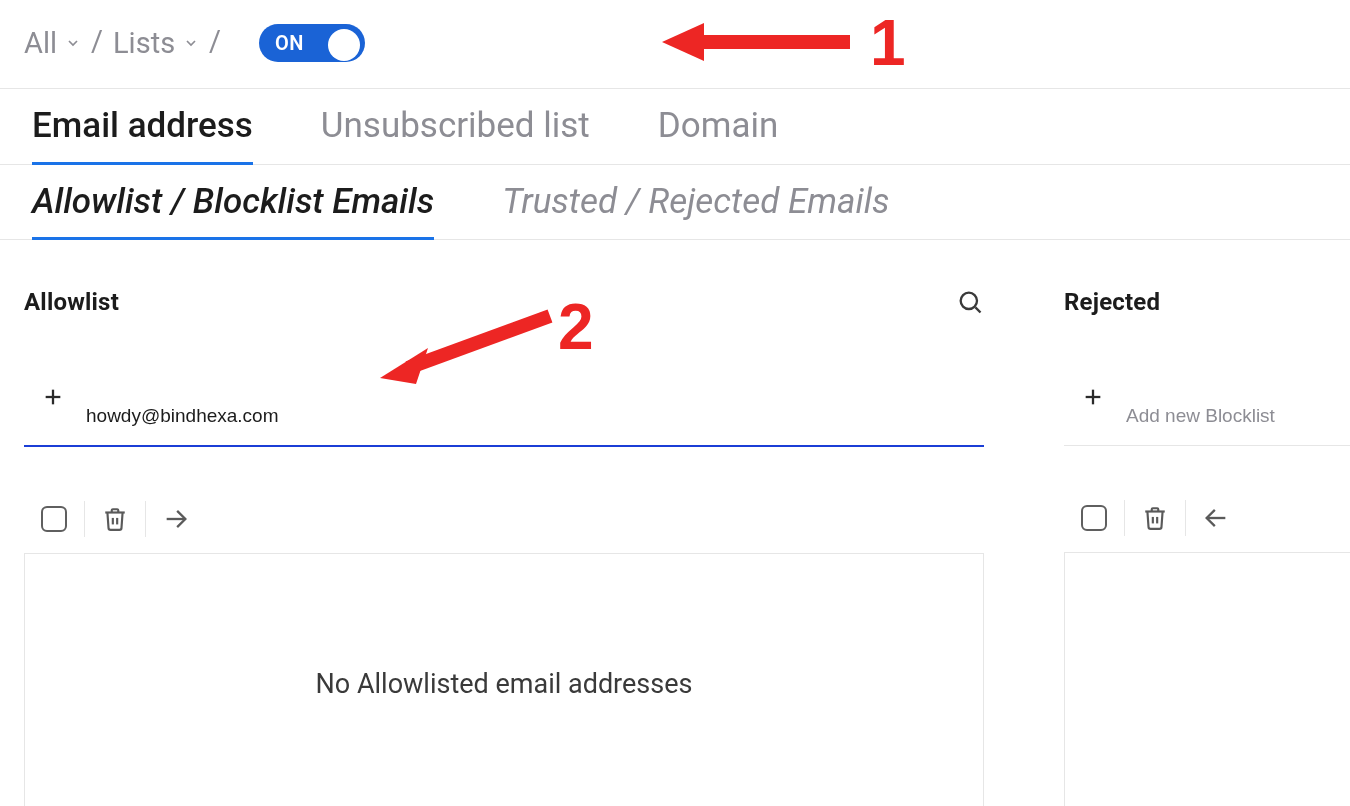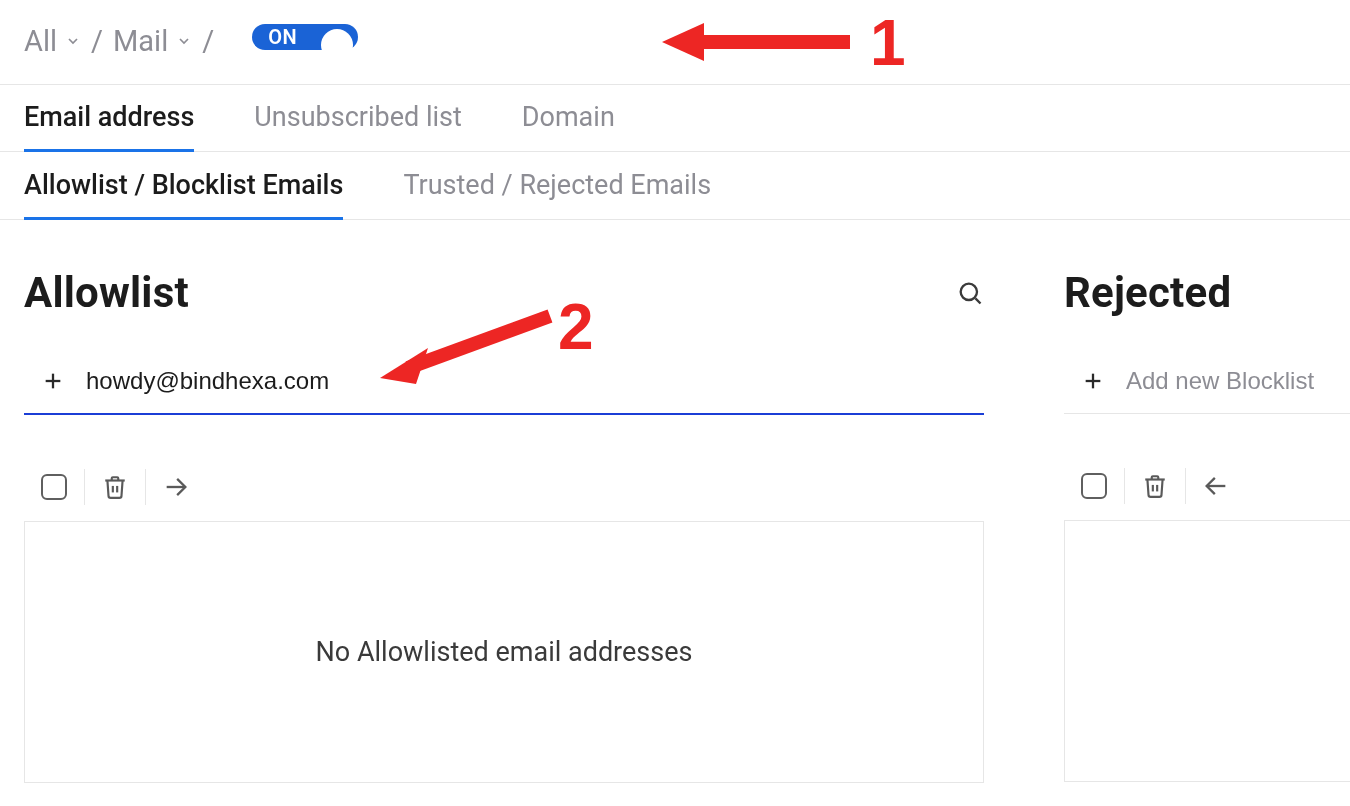--- a/index.html
+++ b/index.html
@@ -13,45 +13,45 @@
   *{box-sizing:border-box;}
   html,body{margin:0;padding:0;width:1350px;height:806px;background:#fff;font-family:-apple-system,BlinkMacSystemFont,"Segoe UI",Roboto,Arial,sans-serif;color:var(--text);overflow:hidden;}
   svg{display:block;}
 
   
   .breadcrumb{display:flex;gap:10px;padding:24px 24px 26px 24px;font-size:29px;}
   .bc-link{color:var(--muted);display:flex;align-items:center;gap:8px;}
   .bc-sep{color:var(--muted);}
   .bc-current{color:var(--text);font-weight:500;}
   .chevron-down{width:16px;height:16px;}
-  .toggle{display:flex;align-items:center;width:106px;height:26px;border-radius:21px;background:var(--accent-fill);position:relative;padding-left:16px;cursor:pointer;}
+  .toggle{display:flex;align-items:center;width:106px;height:38px;border-radius:21px;background:var(--accent-fill);position:relative;padding-left:16px;cursor:pointer;}
   .toggle-label{color:#fff;font-size:20px;font-weight:600;letter-spacing:.5px;}
   .toggle-knob{position:absolute;right:5px;top:5px;width:32px;height:32px;border-radius:50%;background:#fff;}
 
   
   .tabs{display:flex;align-items:flex-end;border-top:1px solid var(--divider);border-bottom:1px solid var(--divider);padding:0 24px;gap:60px;min-height:68px;}
-  .tabs.second{border-top:none;}
-  .tab{font-size:27px;color:var(--muted);padding:18px 0;position:relative;cursor:pointer;line-height:1.1;}
+  .tabs.second{border-top:none;font-style:italic;}
+  .tab{font-size:35px;color:var(--muted);padding:18px 0;position:relative;cursor:pointer;line-height:1.1;margin-left:8px;}
   .tab.active{color:var(--text);font-weight:500;}
   .tab .underline{position:absolute;left:0;right:0;bottom:-1px;height:3px;background:var(--accent);display:none;}
   .tab.active .underline{display:block;}
 
   
   .body{display:flex;gap:80px;padding:0 0 0 24px;}
   .col-allow{flex:0 0 960px;}
   .col-block{flex:0 0 auto;min-width:280px;}
 
   .panel-title-row{display:flex;align-items:center;justify-content:space-between;margin-top:48px;}
-  .panel-title{font-size:42px;font-weight:700;letter-spacing:.2px;}
+  .panel-title{font-size:24px;font-weight:700;letter-spacing:.2px;}
   .search-btn{width:28px;height:28px;color:#3a3a3a;}
 
   .add-row{display:flex;align-items:center;gap:22px;margin-top:44px;padding-bottom:12px;border-bottom:2px solid #1b3ed6;}
   .col-block .add-row{border-bottom:1px solid var(--divider);}
   .plus{width:22px;height:22px;color:#2a2a2a;flex:0 0 auto;margin-left:18px;}
-  .add-input{border:none;outline:none;font-size:24px;color:var(--text);flex:1;min-width:0;padding:6px 0;}
+  .add-input{border:none;outline:none;font-size:19px;color:var(--text);flex:1;min-width:0;padding:6px 0;margin-top:39px;}
   .add-input::placeholder{color:var(--muted);}
 
   .toolbar{display:flex;align-items:center;gap:0;margin-top:52px;}
   .tb-btn{width:60px;height:40px;display:flex;align-items:center;justify-content:center;color:#6b6b6b;}
   .tb-btn.icon{color:#5a5a5a;}
   .tb-sep{width:1px;height:36px;background:var(--divider);}
   .check-sq{width:26px;height:26px;border:2px solid #5f5f5f;border-radius:6px;}
 
   .empty-box{margin-top:14px;height:262px;border:1px solid var(--divider);display:flex;align-items:center;justify-content:center;}
   .empty-msg{font-size:27px;color:#3a3a3a;text-align:center;}
@@ -66,21 +66,21 @@
 
 <div class="breadcrumb">
   <span class="bc-link">
     <span>All</span>
     <svg class="chevron-down" viewBox="0 0 24 24" fill="none" stroke="currentColor" stroke-width="2.5">
         <polyline points="6 9 12 15 18 9"></polyline>
       </svg>
   </span>
   <span class="bc-sep">/</span>
   <span class="bc-link">
-    <span>Mail</span>
+    <span>Lists</span>
     <svg class="chevron-down" viewBox="0 0 24 24" fill="none" stroke="currentColor" stroke-width="2.5">
         <polyline points="6 9 12 15 18 9"></polyline>
       </svg>
   </span>
   <span class="bc-sep">/</span>
 
   <span style="width:18px"></span>
 
   <div class="toggle">
     <span class="toggle-label">ON</span>

